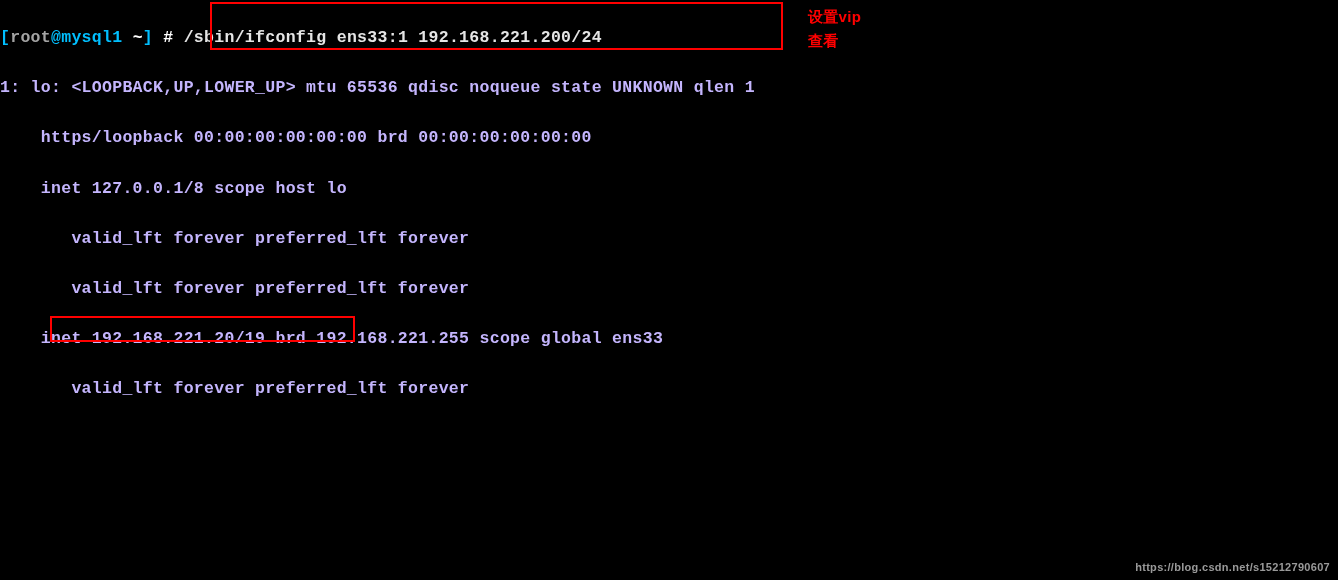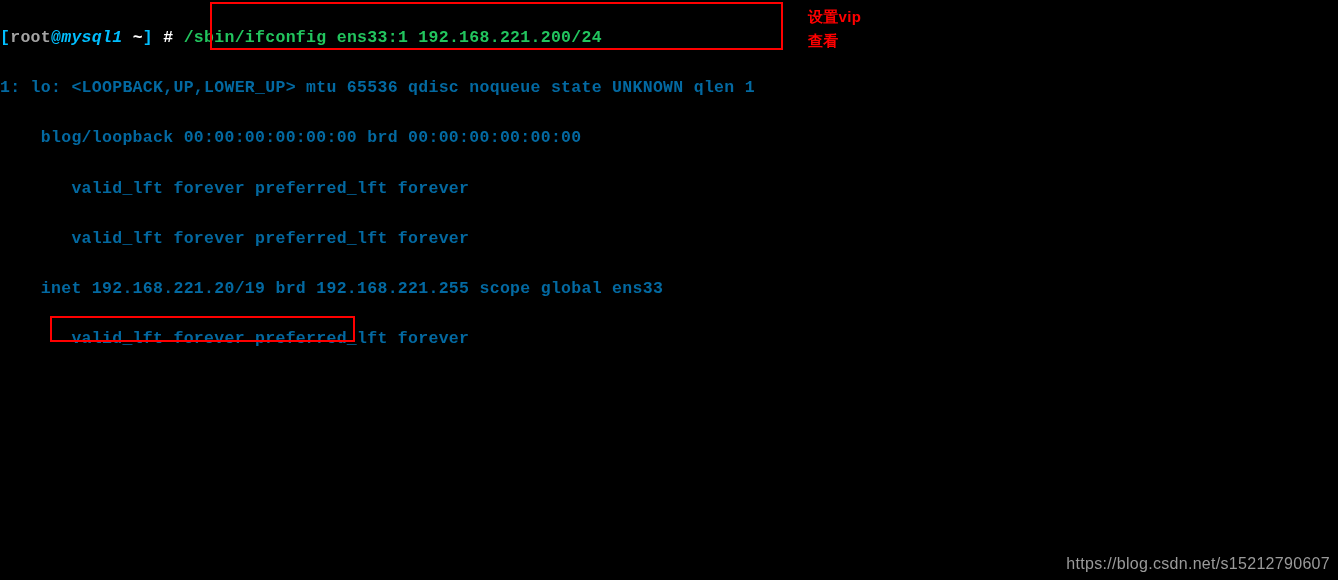--- a/index.html
+++ b/index.html
@@ -24,25 +24,25 @@
       padding: 0;
       white-space: pre;
     }
     .line {
       display: block;
       white-space: pre;
     }
     .bracket { color: #00bfff; }
     .user { color: #a3a3a3; }
     .at { color: #00bfff; }
-    .host { color: #00bfff; font-style: italic; }
+    .host { color: #00bfff; }
     .tilde { color: #ffffff; }
     .hash { color: #ffffff; }
-    .cmd { color: #22c55e; }
-    .output { color: #0369a1; }
+    .cmd { color: #e5e5e5; }
+    .output { color: #c4b5fd; }
     .box-line1 {
       position: absolute;
       top: 2px;
       left: 210px;
       width: 573px;
       height: 48px;
       border: 2px solid #ff0000;
       pointer-events: none;
     }
     .box-line2 {
@@ -61,32 +61,33 @@
       font-size: 15px;
       font-weight: bold;
     }
     .anno1 { top: 6px; left: 808px; }
     .anno2 { top: 30px; left: 808px; text-align: center; }
     .watermark {
       position: absolute;
       bottom: 4px;
       right: 8px;
       color: #9a9a9a;
-      font-size: 16px;
+      font-size: 11px;
       font-family: Arial, sans-serif;
-      font-weight: normal;
+      font-weight: bold;
     }
   </style>
 </head>
 <body>
 
 <div class="terminal">
 <span class="line"><span class="bracket">[</span><span class="user">root</span><span class="at">@</span><span class="host">mysql1</span><span class="tilde"> ~</span><span class="bracket">]</span><span class="hash"> # </span><span class="cmd">/sbin/ifconfig ens33:1 192.168.221.200/24</span></span>
 <span class="line output">1: lo: &lt;LOOPBACK,UP,LOWER_UP&gt; mtu 65536 qdisc noqueue state UNKNOWN qlen 1</span>
-<span class="line output">    blog/loopback 00:00:00:00:00:00 brd 00:00:00:00:00:00</span>
+<span class="line output">    https/loopback 00:00:00:00:00:00 brd 00:00:00:00:00:00</span>
+<span class="line output">    inet 127.0.0.1/8 scope host lo</span>
 <span class="line output">       valid_lft forever preferred_lft forever</span>
 <span class="line output">       valid_lft forever preferred_lft forever</span>
 <span class="line output">    inet 192.168.221.20/19 brd 192.168.221.255 scope global ens33</span>
 <span class="line output">       valid_lft forever preferred_lft forever</span>
 
 
 
 
 
 

